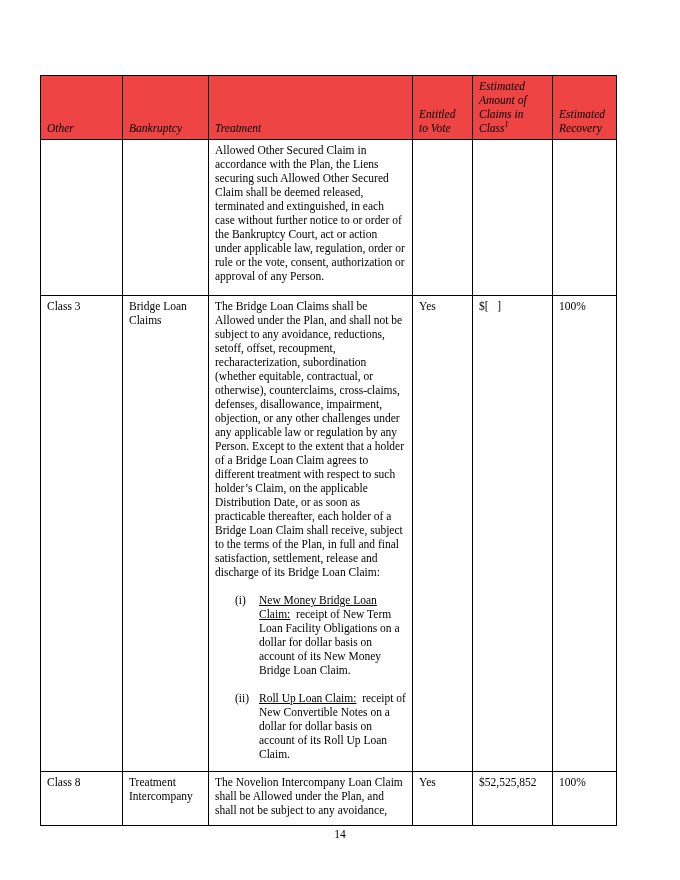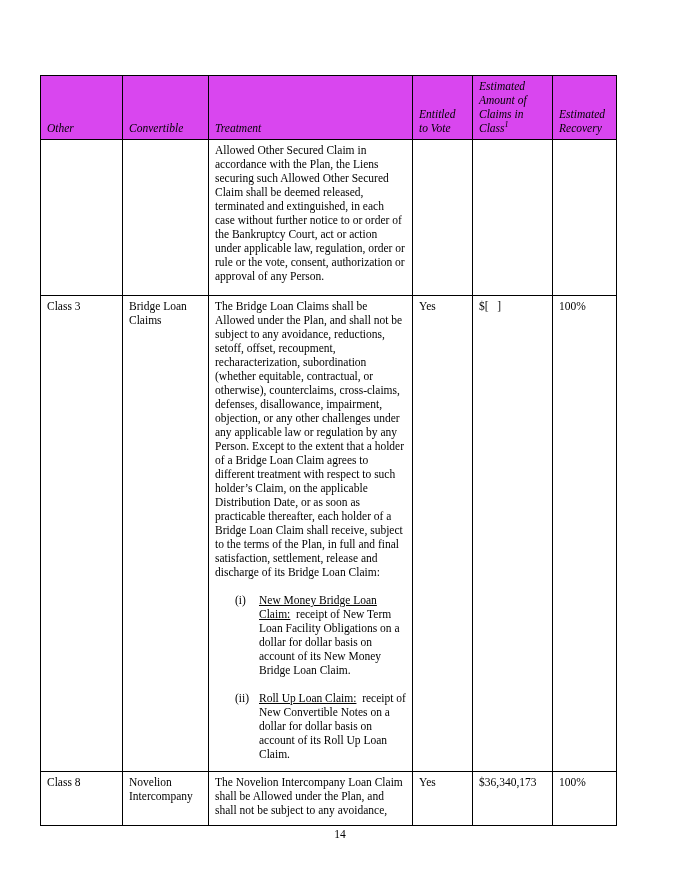--- a/index.html
+++ b/index.html
@@ -26,21 +26,21 @@
   }
   table.claims th, table.claims td {
     border: 1px solid #000;
     padding: 3px 6px 6px 6px;
     vertical-align: top;
     text-align: left;
     font-weight: normal;
     overflow: hidden;
   }
   table.claims th {
-    background: #d946ef;
+    background: #ef4444;
     font-style: italic;
     vertical-align: bottom;
     height: 56px;
     padding-bottom: 4px;
   }
   .col-class { width: 82px; }
   .col-desc  { width: 86px; }
   .col-treat { width: 204px; }
   .col-vote  { width: 60px; }
   .col-amt   { width: 80px; }
@@ -77,21 +77,21 @@
       <col class="col-class">
       <col class="col-desc">
       <col class="col-treat">
       <col class="col-vote">
       <col class="col-amt">
       <col class="col-rec">
     </colgroup>
     <thead>
       <tr>
         <th><span>Other</span></th>
-        <th><span>Convertible</span></th>
+        <th><span>Bankruptcy</span></th>
         <th><span>Treatment</span></th>
         <th><span>Entitled to Vote</span></th>
         <th><span>Estimated Amount of Claims in Class</span><sup class="fn">1</sup></th>
         <th><span>Estimated Recovery</span></th>
       </tr>
     </thead>
     <tbody>
 
       <tr class="row-cont">
         <td><span></span></td>
@@ -120,26 +120,26 @@
             </div>
           </div>
         </td>
         <td><span>Yes</span></td>
         <td><span>$[&nbsp;&nbsp;&nbsp;]</span></td>
         <td><span>100%</span></td>
       </tr>
 
       <tr class="row-class4">
         <td><span>Class 8</span></td>
-        <td><span>Novelion Intercompany</span></td>
+        <td><span>Treatment Intercompany</span></td>
         <td>
             <p class="t-intro">The Novelion Intercompany Loan Claim shall be Allowed under the Plan, and shall not be subject to any avoidance,</p>
           </td>
         <td><span>Yes</span></td>
-        <td><span>$36,340,173</span></td>
+        <td><span>$52,525,852</span></td>
         <td><span>100%</span></td>
       </tr>
 
     </tbody>
   </table>
 
   <div class="page-number">14</div>
 
 </div>
 

